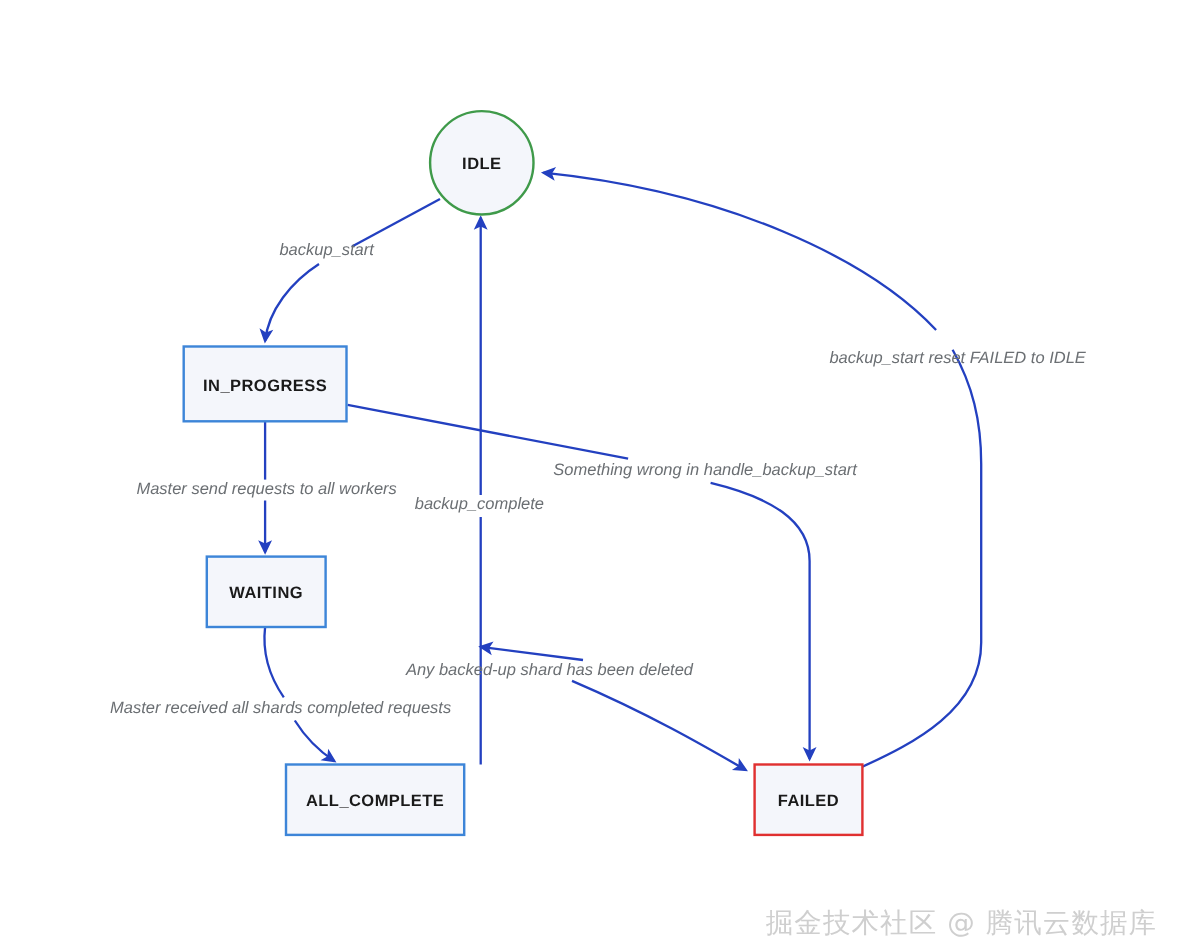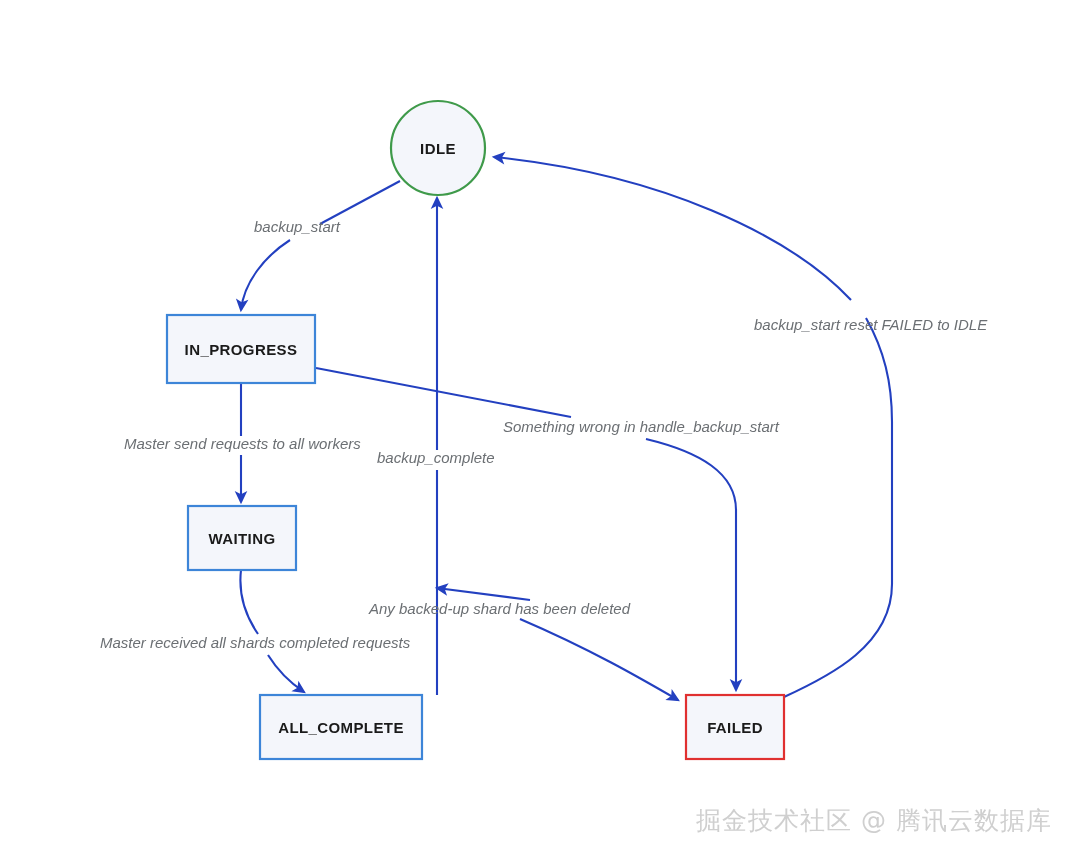--- a/index.html
+++ b/index.html
@@ -35,21 +35,21 @@
     fill: #6b6f73;
   }
   .edge-path {
     fill: none;
     stroke: #2340c0;
     stroke-width: 2.1;
   }
   .watermark {
     position: absolute;
     right: 28px;
-    bottom: 24px;
+    bottom: 6px;
     font-family: "DejaVu Sans", sans-serif;
     font-size: 25px;
     color: #cfcfcf;
     letter-spacing: 1px;
     white-space: nowrap;
     user-select: none;
   }
 </style>
 </head>
 <body>

